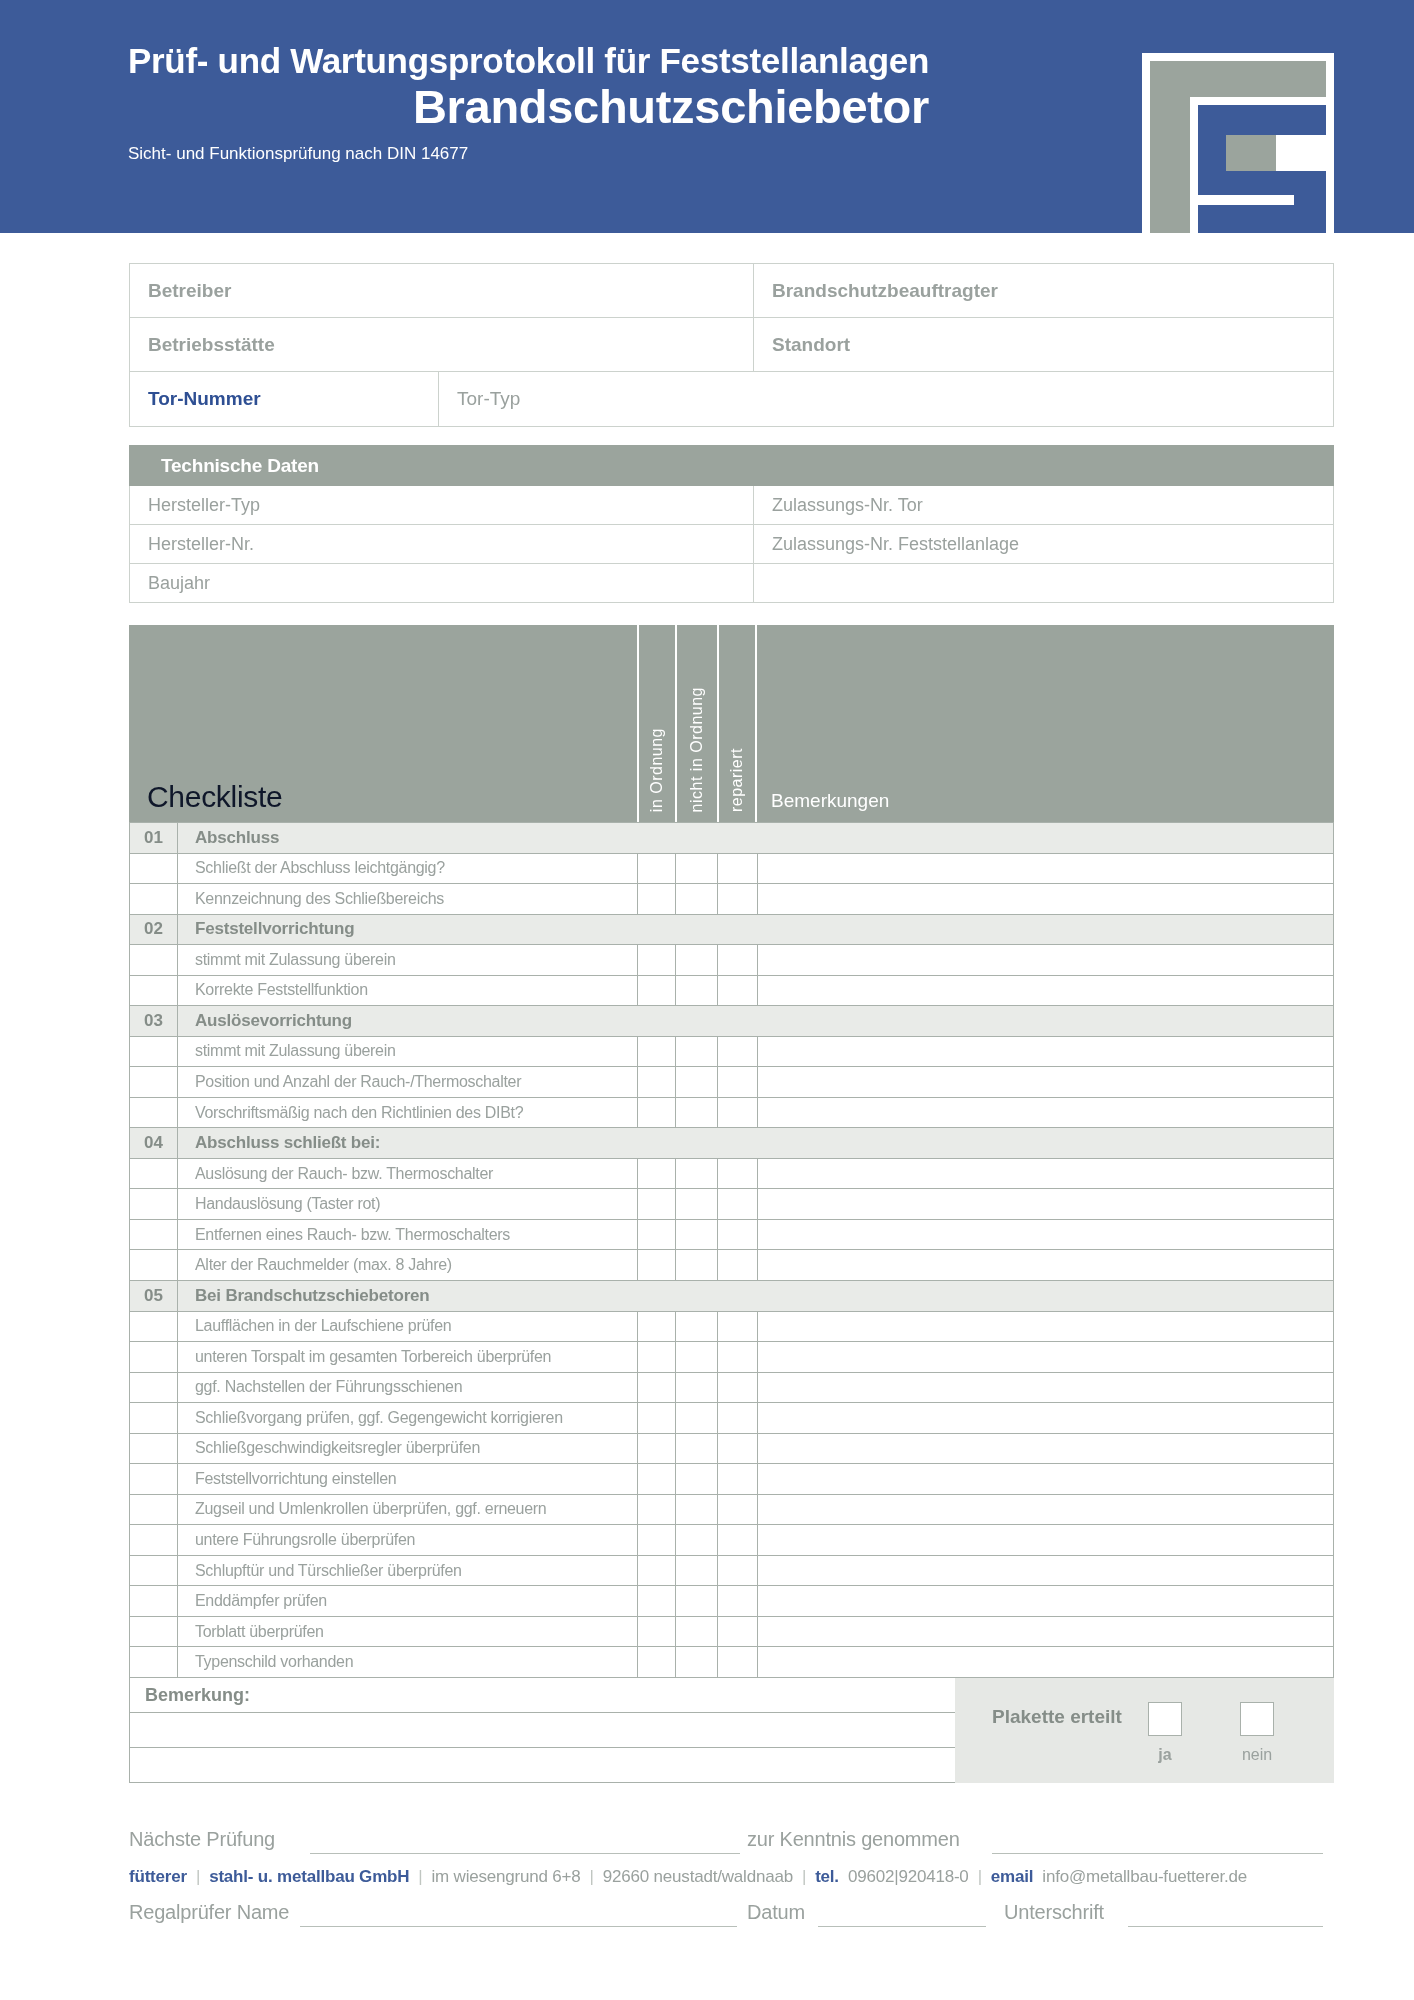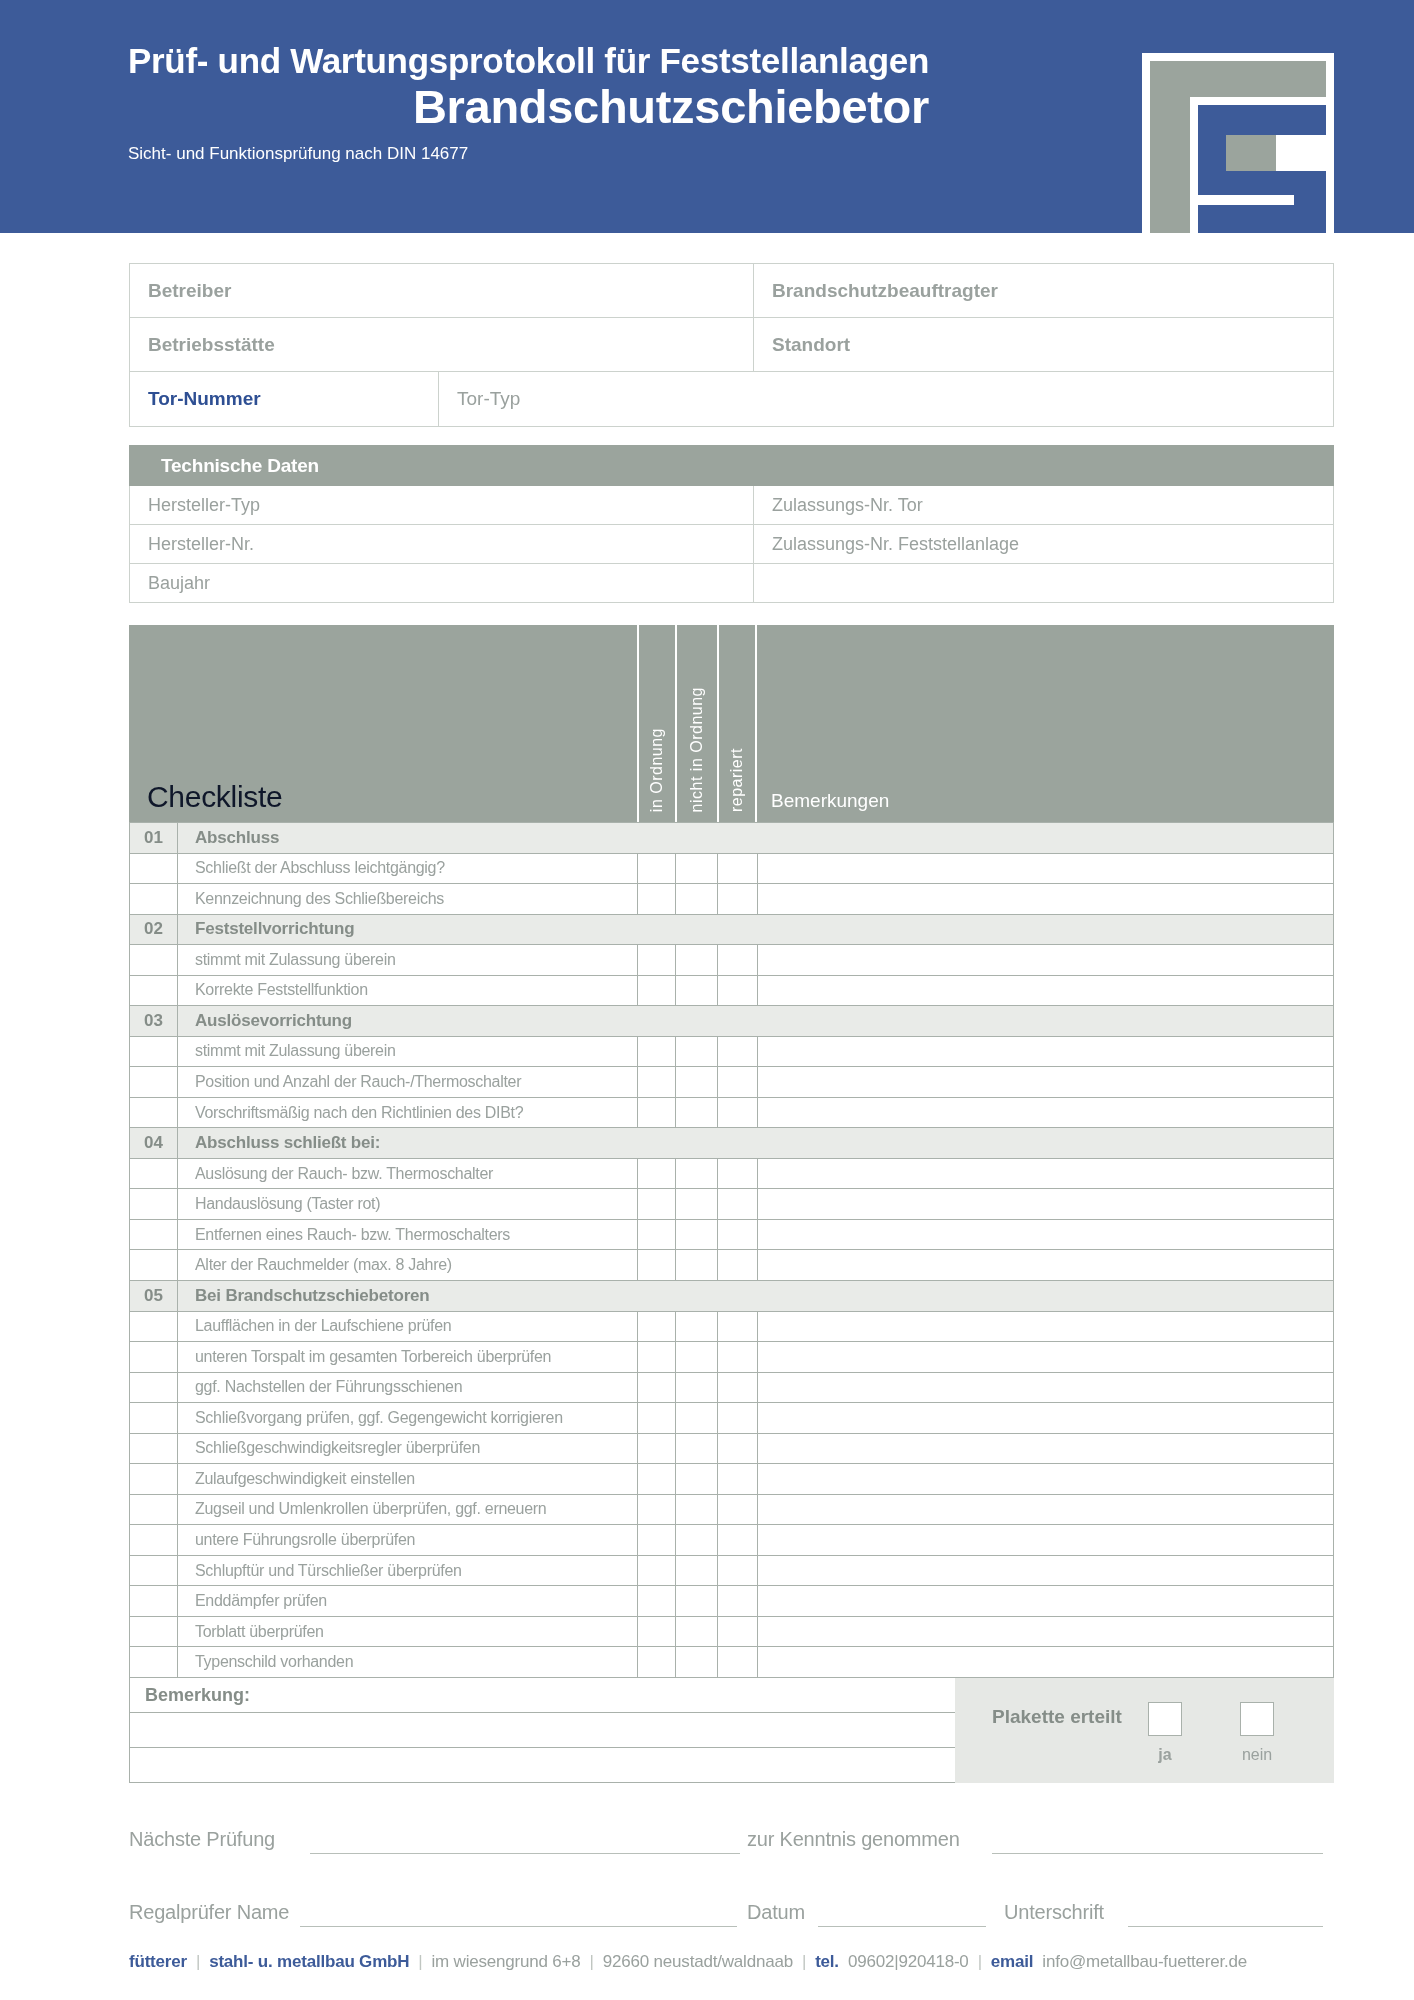--- a/index.html
+++ b/index.html
@@ -76,21 +76,21 @@
   .pl-box{position:absolute;top:24px;width:34px;height:34px;background:#fff;border:1px solid var(--border-gray);}
   .pl-box--ja{left:193px;}
   .pl-box--nein{left:285px;}
   .pl-opt{position:absolute;top:68px;width:34px;text-align:center;font-size:16px;color:var(--text-light);}
   .pl-opt--ja{left:193px;font-weight:bold;}
   .pl-opt--nein{left:285px;}
   
   .sig-label{position:absolute;font-size:20px;color:var(--text-light);letter-spacing:-0.2px;}
   .sig-line{position:absolute;height:24px;border-bottom:1px solid var(--underline);}
   
-  .footer{position:absolute;left:129px;top:1952px;width:1205px;font-size:17px;display:flex;flex-wrap:nowrap;gap:9px;white-space:nowrap;letter-spacing:-0.2px;}
+  .footer{position:absolute;left:129px;top:1867px;width:1205px;font-size:17px;display:flex;flex-wrap:nowrap;gap:9px;white-space:nowrap;letter-spacing:-0.2px;}
   .f-blue{color:var(--brand-blue);font-weight:bold;}
   .f-gray{color:var(--text-light);}
   .f-sep{color:#c0c6c1;}
 </style>
 </head>
 <body>
 
 <div class="page">
 
   <div class="banner">
@@ -307,21 +307,21 @@
       <div class="cl-row">
         <div class="c-num"></div>
         <div class="c-label">Schließgeschwindigkeitsregler überprüfen</div>
         <div class="c-check c-check1"></div>
         <div class="c-check c-check2"></div>
         <div class="c-check c-check3"></div>
         <div class="c-rem"></div>
       </div>
       <div class="cl-row">
         <div class="c-num"></div>
-        <div class="c-label">Zulaufgeschwindigkeit einstellen</div>
+        <div class="c-label">Feststellvorrichtung einstellen</div>
         <div class="c-check c-check1"></div>
         <div class="c-check c-check2"></div>
         <div class="c-check c-check3"></div>
         <div class="c-rem"></div>
       </div>
       <div class="cl-row">
         <div class="c-num"></div>
         <div class="c-label">Zugseil und Umlenkrollen überprüfen, ggf. erneuern</div>
         <div class="c-check c-check1"></div>
         <div class="c-check c-check2"></div>

